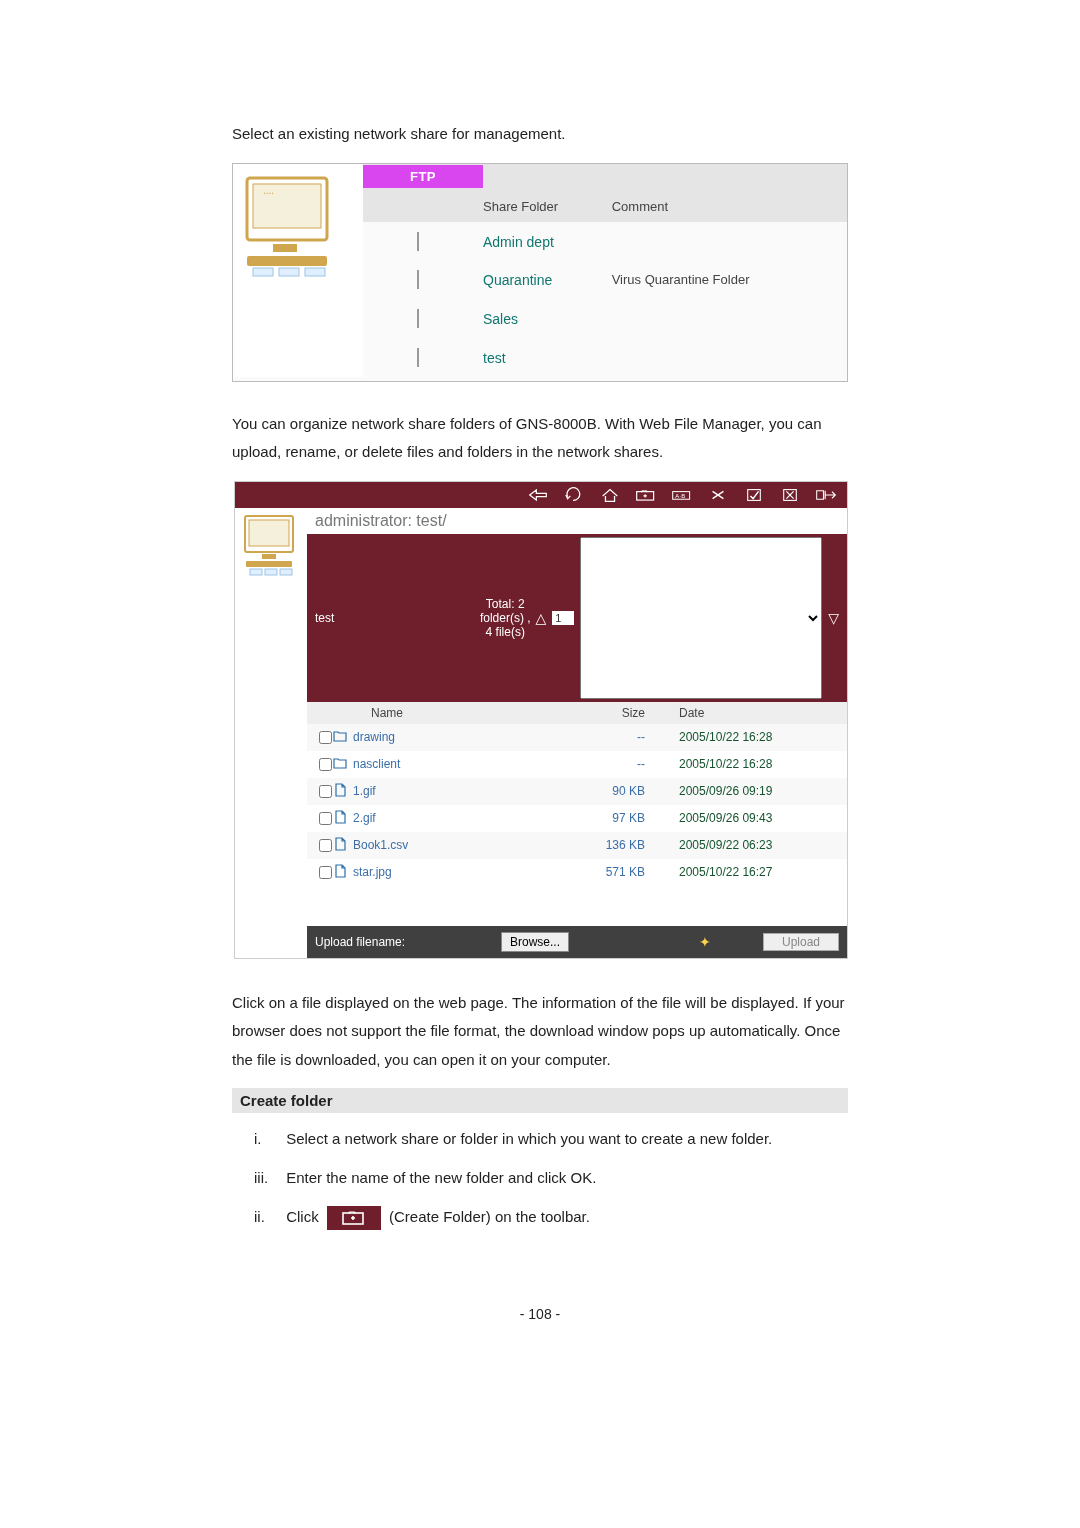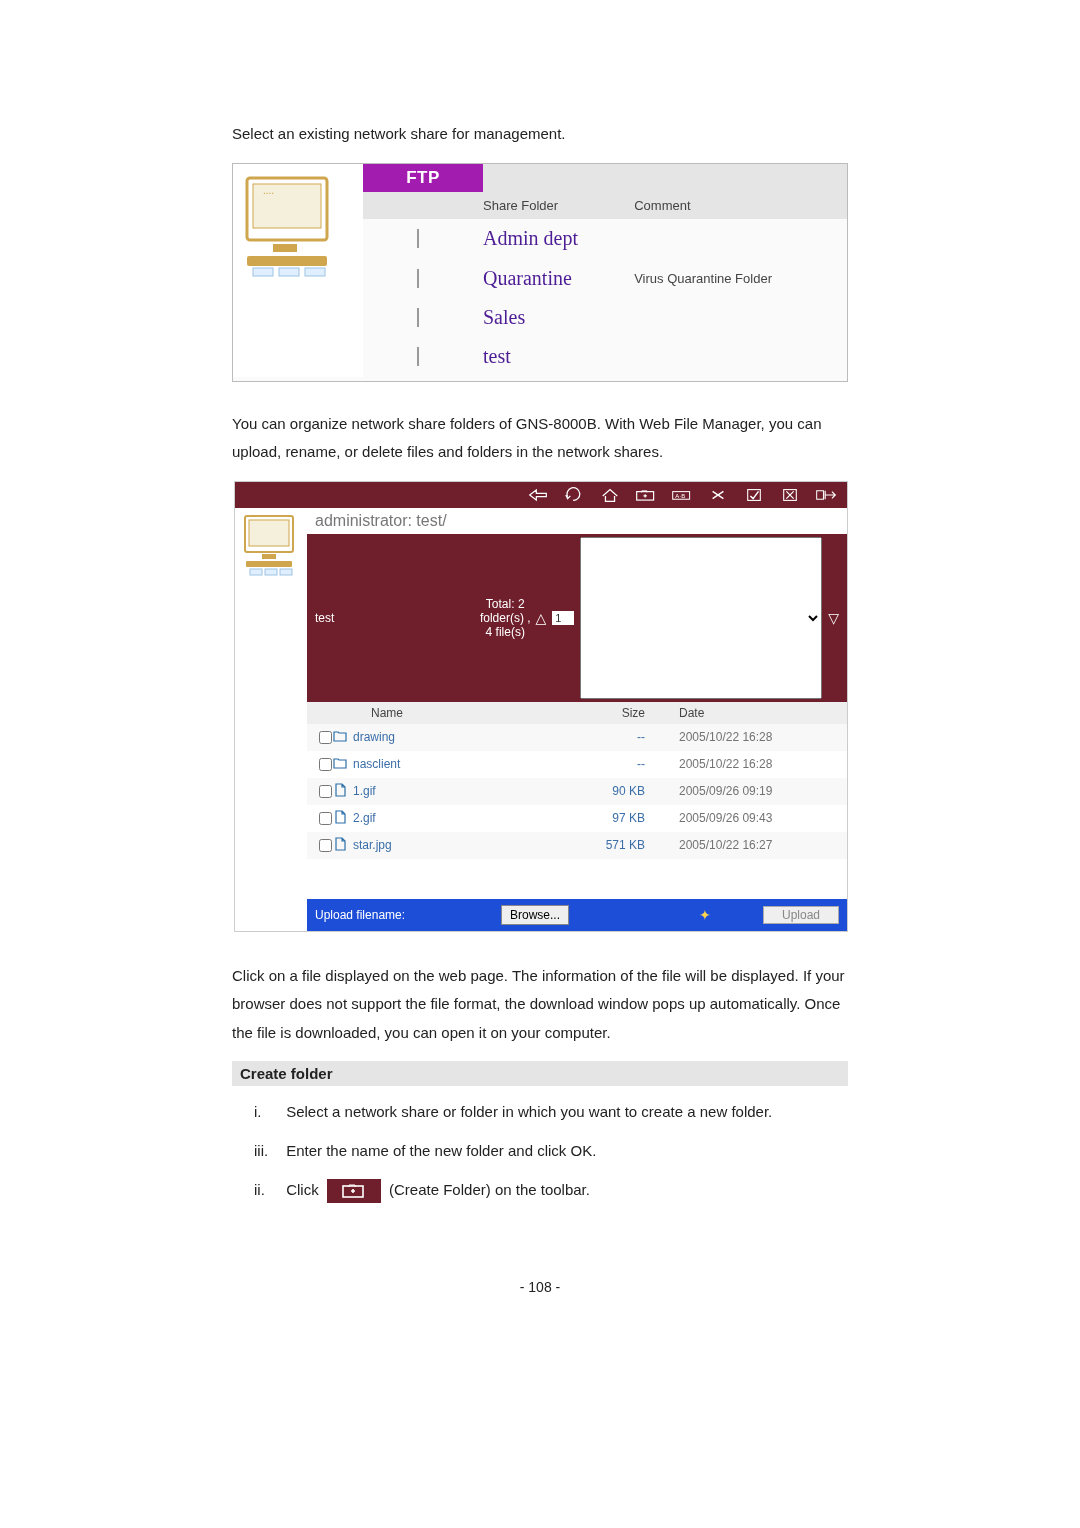--- a/index.html
+++ b/index.html
@@ -2,28 +2,28 @@
 <html><head>
 <meta charset="utf-8">
 <style>
   * { box-sizing: border-box; }
   html, body { margin:0; padding:0; font-family: Verdana, Arial, sans-serif; font-size:15px; color:#222; background:#fff; }
   .page { width:856px; height:1528px; margin:0 auto; padding:120px 120px 40px 120px; position:relative; }
   p.body { line-height:1.9; margin:0 0 14px 0; }
   .shares { border:1px solid #bbb; background:#fafafa; padding:0 0 4px 0; margin:12px 0 28px 0; }
   .shares-head { background:#e5e5e5; }
   .shares-head td { padding:0; }
-  .shares-title { background:#a21caf; color:#fff; font-weight:bold; font-size:17px; padding:4px 10px; display:block; letter-spacing:.5px; }
+  .shares-title { background:#d946ef; color:#fff; font-weight:bold; font-size:13px; padding:4px 10px; display:block; letter-spacing:.5px; }
   .shares-head .colhead { color:#444; font-size:13px; padding:6px 0; }
   .share-icon { width:130px; vertical-align:top; padding-left:6px; }
   .drive-icon { width:120px; text-align:center; }
   .drive-icon .wrap { display:inline-block; width:50px; }
   .drive-icon .box { width:40px; height:18px; background:#bfbfbf; border:1px solid #999; margin:0 auto 2px auto; }
   .drive-icon .dots { height:6px; border-top:2px dotted #c7c7c7; border-bottom:2px dotted #c7c7c7; }
-  .share-name a { color:#4c1d95; text-decoration:none; font-size:20px;font-family:Liberation Serif, serif; }
+  .share-name a { color:#0f766e; text-decoration:none; font-size:14px; }
   .share-cmt { color:#444; font-size:13px; }
   .shares table { border-collapse:collapse; width:100%; }
   .shares td { padding:8px 10px 8px 0; }
   .para2 { margin-top:34px; }
 
   
   .fm { border:1px solid #ccc; background:#fff; margin:14px 0 30px 2px; position:relative; }
   .fm-toolbar { background:#6f1f2b; height:26px; display:flex; justify-content:flex-end; align-items:center; gap:14px; padding:0 10px; }
   .fm-toolbar .tico { width:22px; height:20px; display:inline-flex; align-items:center; justify-content:center; color:#fff; }
   .fm-inner { display:flex; }
@@ -42,23 +42,23 @@
   .fm-head .col-size { width:140px; text-align:right; padding-right:34px; }
   .fm-head .col-date { width:160px; }
   .fm-rows { }
   .fm-row { display:flex; align-items:center; font-size:12px; padding:4px 8px; }
   .fm-row:nth-child(odd){ background:#f8f8f8; }
   .fm-row .col-chk { width:18px; }
   .fm-row .col-ico { width:20px; color:#2b6fa8; padding-right:6px; text-align:center; }
   .fm-row .col-name { flex:1; }
   .fm-row .col-name a { color:#3b6ea8; text-decoration:none; }
   .fm-row .col-size { width:140px; color:#3b6ea8; text-align:right; padding-right:34px; }
-  .fm-row .col-date { width:160px; color:#737373; }
+  .fm-row .col-date { width:160px; color:#14532d; }
   .fm-row input[type=checkbox]{ width:13px; height:13px; }
-  .fm-upload { background:#1d4ed8; color:#fff; display:flex; align-items:center; font-size:12px; padding:6px 8px; gap:18px; }
+  .fm-upload { background:#404040; color:#fff; display:flex; align-items:center; font-size:12px; padding:6px 8px; gap:18px; }
   .fm-upload .lbl { }
   .fm-upload .file { flex:1; display:flex; justify-content:center; }
   .fm-upload input.browse { font-size:12px; padding:0 8px; height:20px; background:#efefef; border:1px solid #888; }
   .fm-upload .starcell { width:80px; text-align:center; color:#ffd24d; font-size:14px; }
   .fm-upload .upbtn { background:#efefef; color:#888; border:1px solid #aaa; font-size:12px; padding:1px 18px; cursor:default; }
   .fm-spacer { height:40px; }
 
   .section-title { background:#e5e5e5; padding:4px 8px; font-weight:bold; margin:12px 0 6px 0; }
   ol, .ord { list-style:none; padding-left:22px; margin:6px 0; }
   .ord li { padding:6px 0; line-height:1.8; }
@@ -248,20 +248,29 @@
                 </svg></span>
               <span class="col-name"><a>2.gif</a></span>
               <span class="col-size">97 KB</span>
               <span class="col-date">2005/09/26 09:43</span>
             </div>
             <div class="fm-row">
               <span class="col-chk"><input type="checkbox" style=""></span>
               <span class="col-ico"><svg width="12" height="14" viewBox="0 0 12 14">
                   <path d="M2 1 L8 1 L11 4 L11 13 L2 13 Z M8 1 L8 4 L11 4" fill="none" stroke="#2b6fa8" stroke-width="1.2"></path>
                 </svg></span>
+              <span class="col-name"><a>Book1.csv</a></span>
+              <span class="col-size">136 KB</span>
+              <span class="col-date">2005/09/22 06:23</span>
+            </div>
+            <div class="fm-row">
+              <span class="col-chk"><input type="checkbox" style=""></span>
+              <span class="col-ico"><svg width="12" height="14" viewBox="0 0 12 14">
+                  <path d="M2 1 L8 1 L11 4 L11 13 L2 13 Z M8 1 L8 4 L11 4" fill="none" stroke="#2b6fa8" stroke-width="1.2"></path>
+                </svg></span>
               <span class="col-name"><a>star.jpg</a></span>
               <span class="col-size">571 KB</span>
               <span class="col-date">2005/10/22 16:27</span>
             </div>
           </div>
         <div class="fm-spacer"></div>
         <div class="fm-upload">
           <span class="lbl">Upload filename:</span>
           <span class="file">
               <input type="button" class="browse" value="Browse..." style="">

